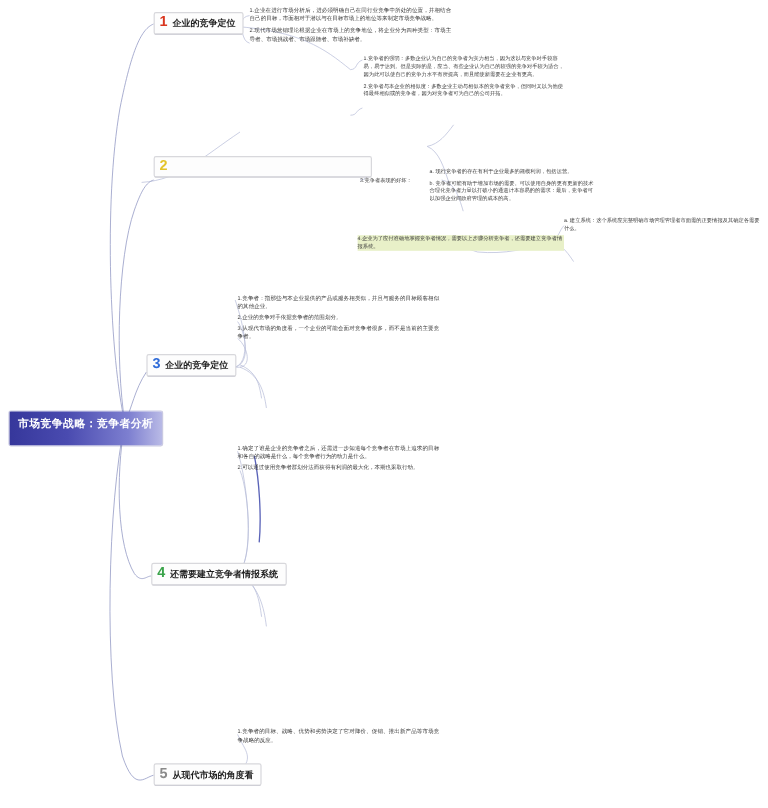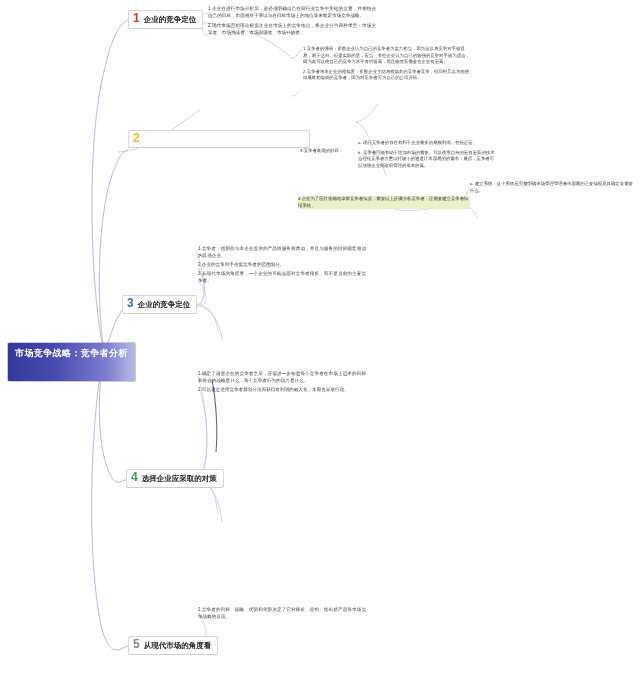--- a/index.html
+++ b/index.html
@@ -4,21 +4,21 @@
 <style>
   html,body{margin:0;padding:0;background:#ffffff;}
   body{width:640px;height:673px;position:relative;overflow:hidden;
        font-family:"Liberation Sans","DejaVu Sans",sans-serif;color:#2b2b2b;}
   #canvas{position:absolute;left:0;top:0;width:640px;height:673px;}
   svg.links{position:absolute;left:0;top:0;width:640px;height:673px;pointer-events:none;}
 
   
   .root{
     position:absolute;left:8px;top:343px;
-    padding:4px 7px 21px 7px;
+    padding:4px 7px 11px 7px;
     background:linear-gradient(90deg,#36379b 0%,#4a4bb0 38%,#7d7fd0 78%,#b9bae6 100%);
     color:#ffffff;font-size:9px;font-weight:bold;letter-spacing:.4px;
     white-space:nowrap;border-radius:1px;
     box-shadow:0 0 0 1px rgba(40,40,140,.25);
   }
 
   
   .l1{position:absolute;display:flex;align-items:flex-start;gap:4px;
       background:#fdfdfd;border:1px solid #d8d8dc;border-radius:2px;
       padding:3px 6px 3px 4px;}
@@ -132,21 +132,21 @@
     <span class="ttl">企业的竞争定位</span>
   </div>
   <div class="det tight" style="left:198px;top:245px;width:168px;">
     <p>1.竞争者：指那些与本企业提供的产品或服务相类似，并且与服务的目标顾客相似的其他企业。</p>
     <p>2.企业的竞争对手依据竞争者的范围划分。</p>
     <p>3.从现代市场的角度看，一个企业的可能会面对竞争者很多，而不是当前的主要竞争者。</p>
   </div>
 
   <div class="l1" style="left:126px;top:469px;">
     <span class="num" style="color: rgb(58, 163, 74);">4</span>
-    <span class="ttl">选择企业应采取的对策</span>
+    <span class="ttl">还需要建立竞争者情报系统</span>
   </div>
   <div class="det tight" style="left:198px;top:370px;width:168px;">
     <p>1.确定了谁是企业的竞争者之后，还需进一步知道每个竞争者在市场上追求的目标和各自的战略是什么，每个竞争者行为的动力是什么。</p>
     <p>2.可以通过使用竞争者群划分法而获得有利润的最大化，本期也采取行动。</p>
   </div>
 
   <div class="l1" style="left:128px;top:636px;">
     <span class="num" style="color: rgb(138, 138, 138);">5</span>
     <span class="ttl">从现代市场的角度看</span>
   </div>

